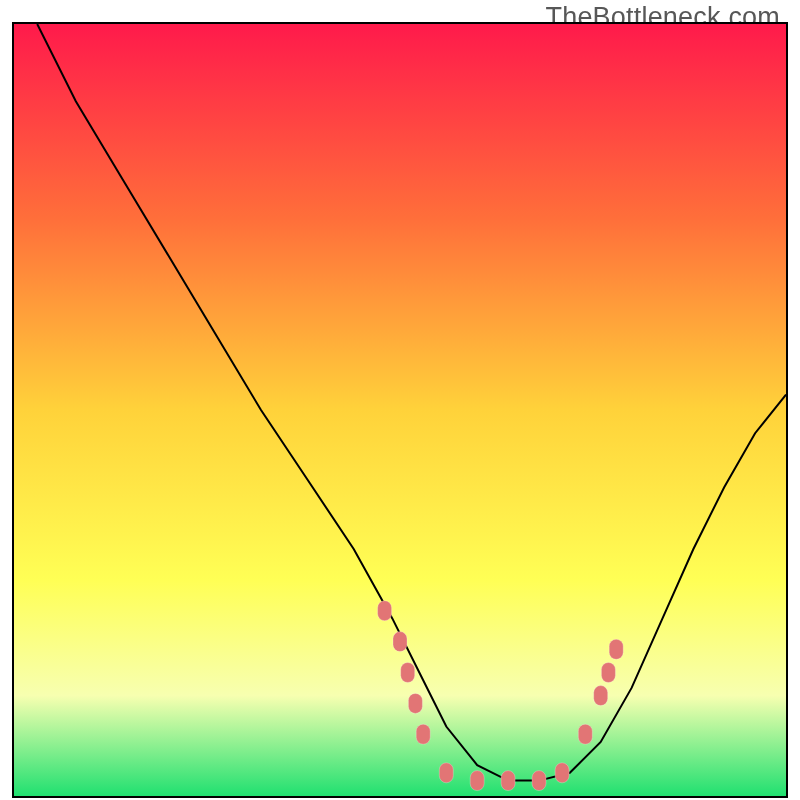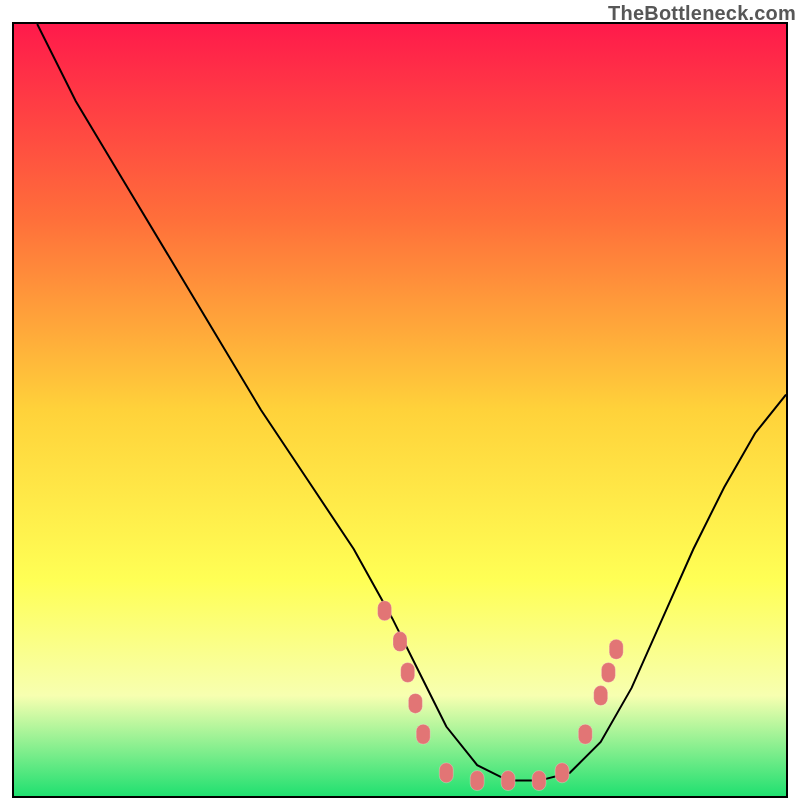--- a/index.html
+++ b/index.html
@@ -17,23 +17,23 @@
     top: 22px;
     width: 776px;
     height: 776px;
     border: 2px solid #000;
     box-sizing: border-box;
     overflow: hidden;
   }
   .watermark {
     position: absolute;
     top: 2px;
-    right: 4px;
-    font-size: 20px;
-    font-weight: 700;
+    right: 20px;
+    font-size: 27px;
+    font-weight: 400;
     color: #575757;
     letter-spacing: 0.2px;
   }
   svg {
     display: block;
     width: 100%;
     height: 100%;
   }
 </style>
 </head>

